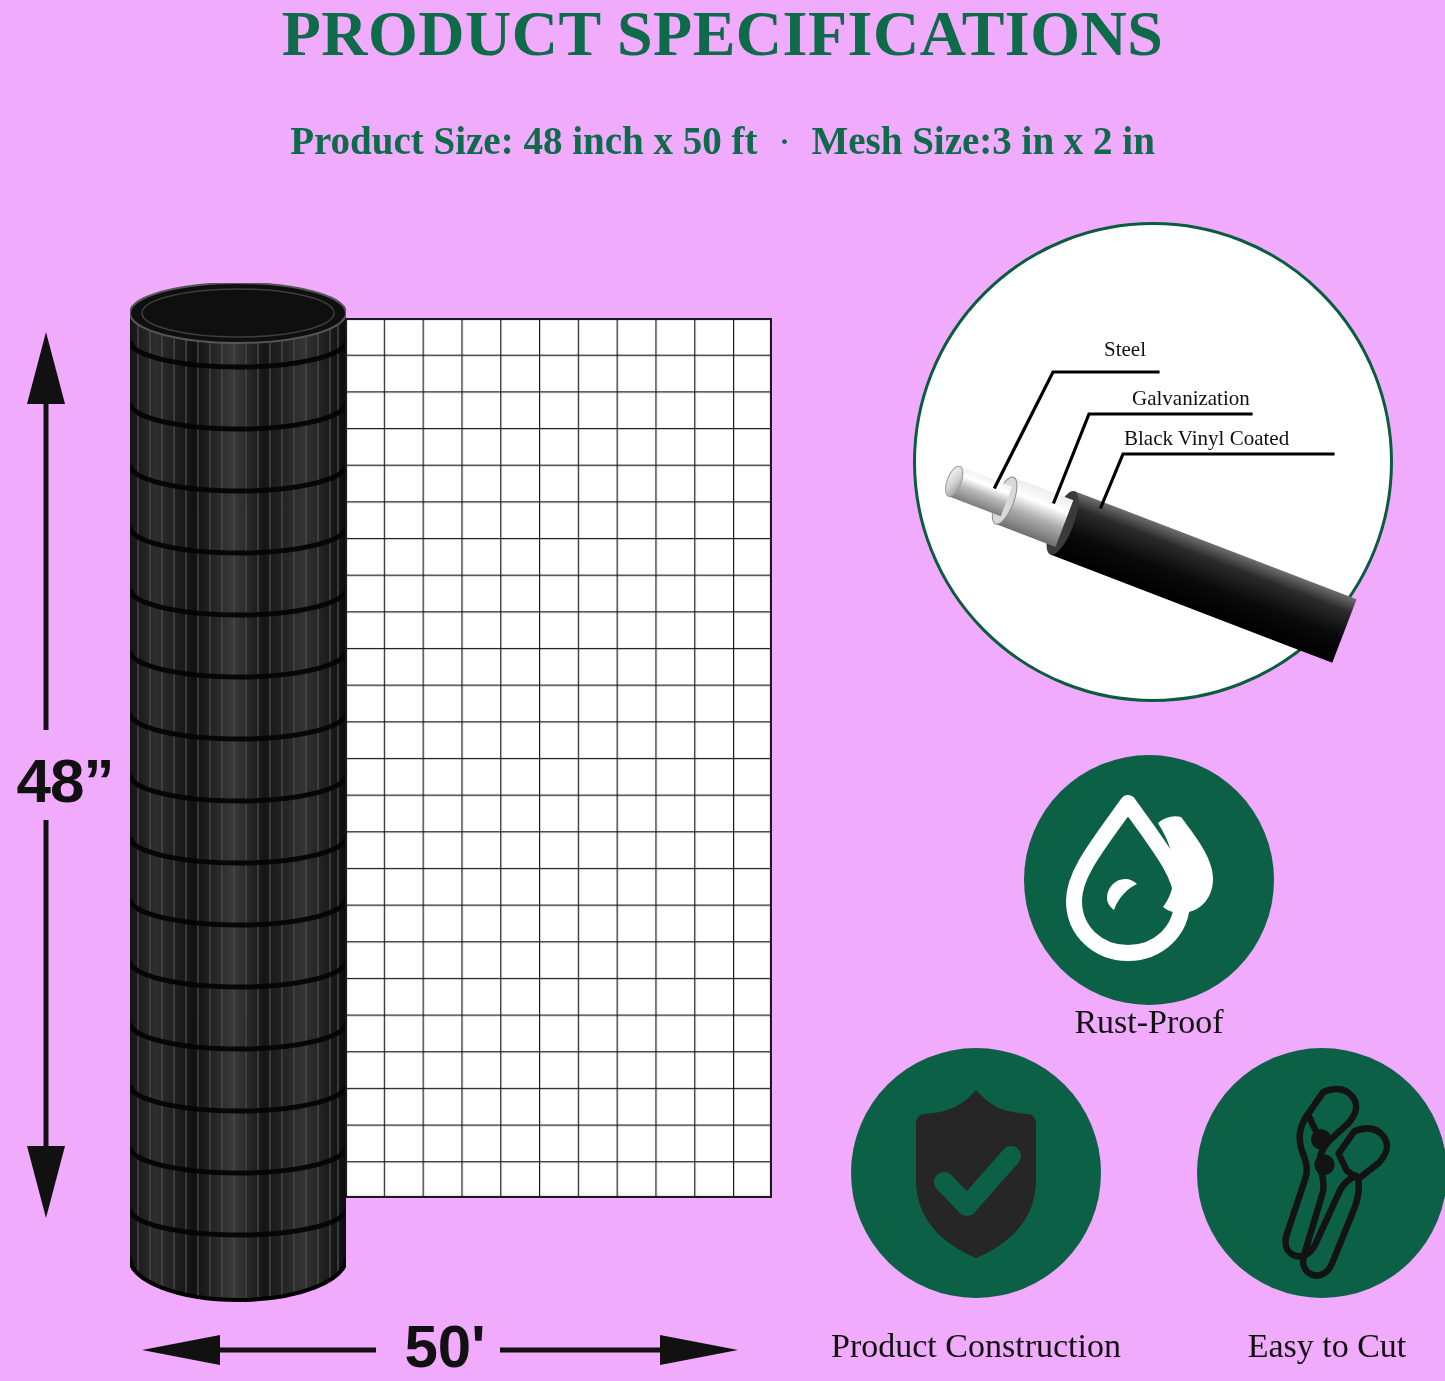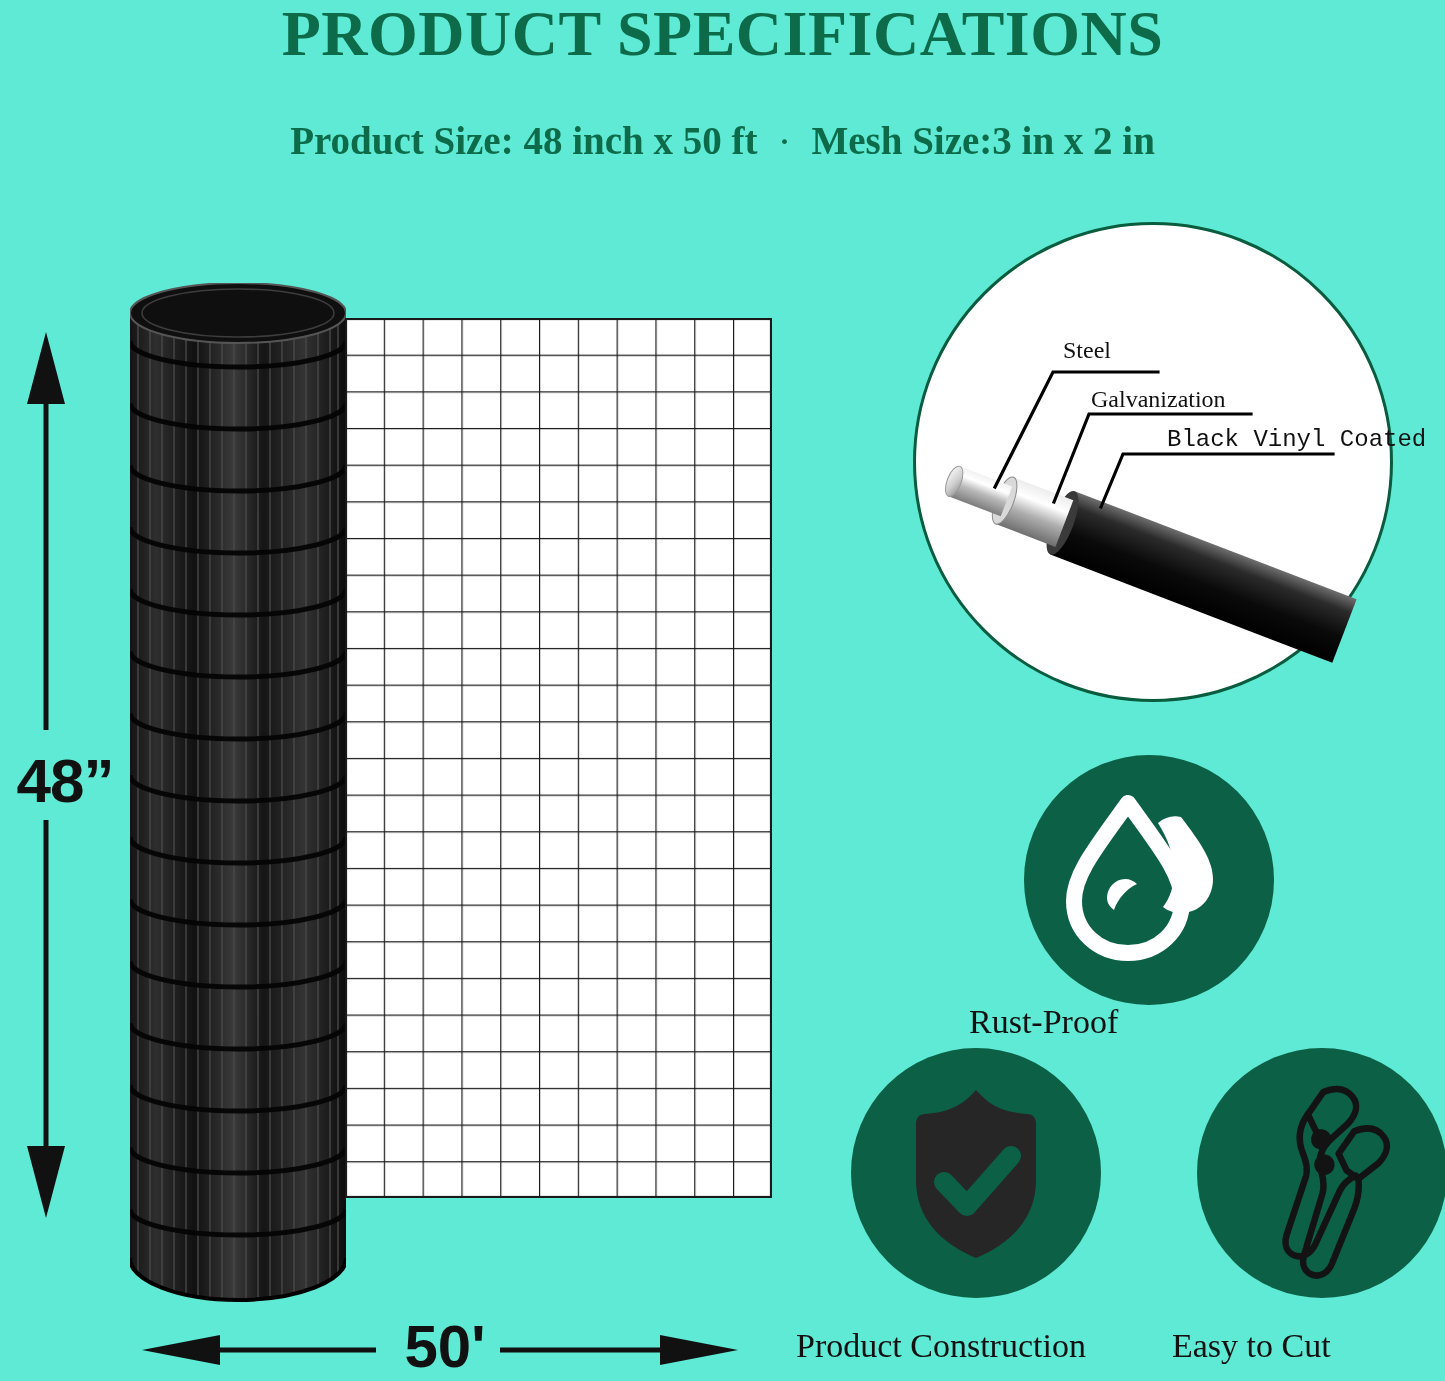--- a/index.html
+++ b/index.html
@@ -4,21 +4,21 @@
 <style>
   html, body {
     margin: 0;
     padding: 0;
     background: #ffffff;
   }
   #page {
     position: relative;
     width: 1445px;
     height: 1381px;
-    background: #5eead4;
+    background: #f0abfc;
     overflow: hidden;
     font-family: "Liberation Serif", "DejaVu Serif", serif;
   }
 
   
   #page-title {
     position: absolute;
     top: 2px;
     left: 0;
     width: 1445px;
@@ -128,37 +128,38 @@
     left: 913px;
     top: 222px;
     width: 480px;
     height: 480px;
   }
   .wire-art svg { display:block; width:100%; height:100%; }
 
   .wire-label {
     position: absolute;
     color: #111111;
-    font-size: 24px;
+    font-size: 21px;
     white-space: nowrap;
     font-family: "Liberation Serif", "DejaVu Serif", serif;
+    margin-left: 41px;
   }
   #wire-label-0 { left: 1063px; top: 337px; }
   #wire-label-1 { left: 1091px; top: 386px; }
-  #wire-label-2 { left: 1167px; top: 426px; font-family: Liberation Mono, monospace; }
+  #wire-label-2 { left: 1083px; top: 426px; }
 
   
   .badge {
     position: absolute;
     border-radius: 50%;
     background: #0b6046;
   }
   .badge-label {
     position: absolute;
-    text-align: left;
+    text-align: center;
     color: #111111;
     font-size: 34px;
     white-space: nowrap;
     font-family: "Liberation Serif", "DejaVu Serif", serif;
   }
 
   #badge-rust      { left: 1024px; top: 755px;  width: 250px; height: 250px; }
   #badge-rust-icon { position:absolute; left:1024px; top:755px; width:250px; height:250px; }
   #label-rust      { left: 969px;  top: 1003px; width: 360px; }
 

